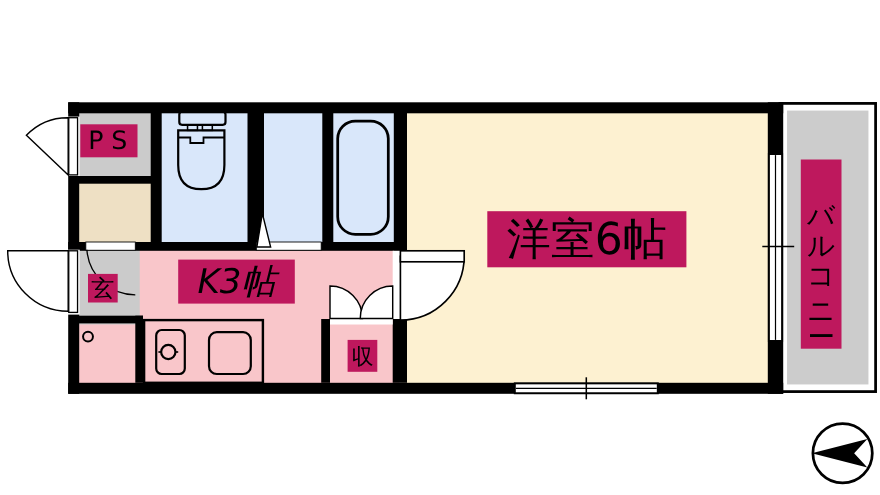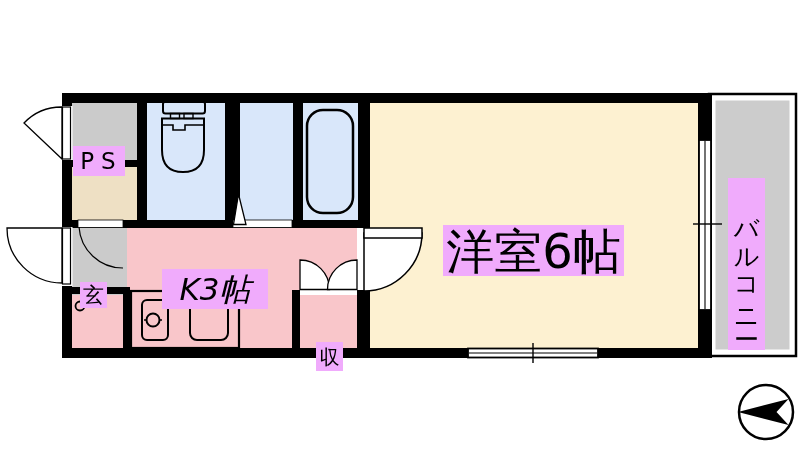--- a/index.html
+++ b/index.html
@@ -2,29 +2,29 @@
 <html><head>
 <meta charset="utf-8">
 <style>
   html,body{margin:0;padding:0;background:#ffffff;}
   .canvas{
     position:relative;width:800px;height:450px;background:#ffffff;overflow:hidden;
     font-family:"DejaVu Sans","Liberation Sans",sans-serif;
   }
   .plan-svg{position:absolute;left:0;top:0;}
   .room-label{
-    position:absolute;background:#f0abfc;color:#000;
+    position:absolute;background:#be185d;color:#000;
     display:flex;align-items:center;justify-content:center;
-    line-height:1;white-space:nowrap;margin-top:33px;
+    line-height:1;white-space:nowrap;
   }
   .lbl-ps{left:73px;top:113px;width:52px;height:30px;font-size:23px;letter-spacing:7px;text-indent:5px;}
   .lbl-genkan{left:80px;top:249px;width:27px;height:26px;font-size:21px;}
   .lbl-kitchen{left:162px;top:236px;width:106px;height:40px;font-size:31px;font-style:italic;}
   .lbl-storage{left:316px;top:309px;width:27px;height:29px;font-size:20px;}
-  .lbl-western{left:443px;top:192px;width:181px;height:51px;font-size:48px;}
+  .lbl-western{left:443px;top:192px;width:181px;height:51px;font-size:40px;}
   .lbl-balcony{
     left:728px;top:145px;width:37px;height:172px;font-size:25px;
     writing-mode:vertical-rl;text-orientation:mixed;letter-spacing:3px;
   }
 </style>
 </head>
 <body>
 
 <div class="canvas">
   <svg class="plan-svg" width="800" height="450" viewBox="0 0 800 450">

